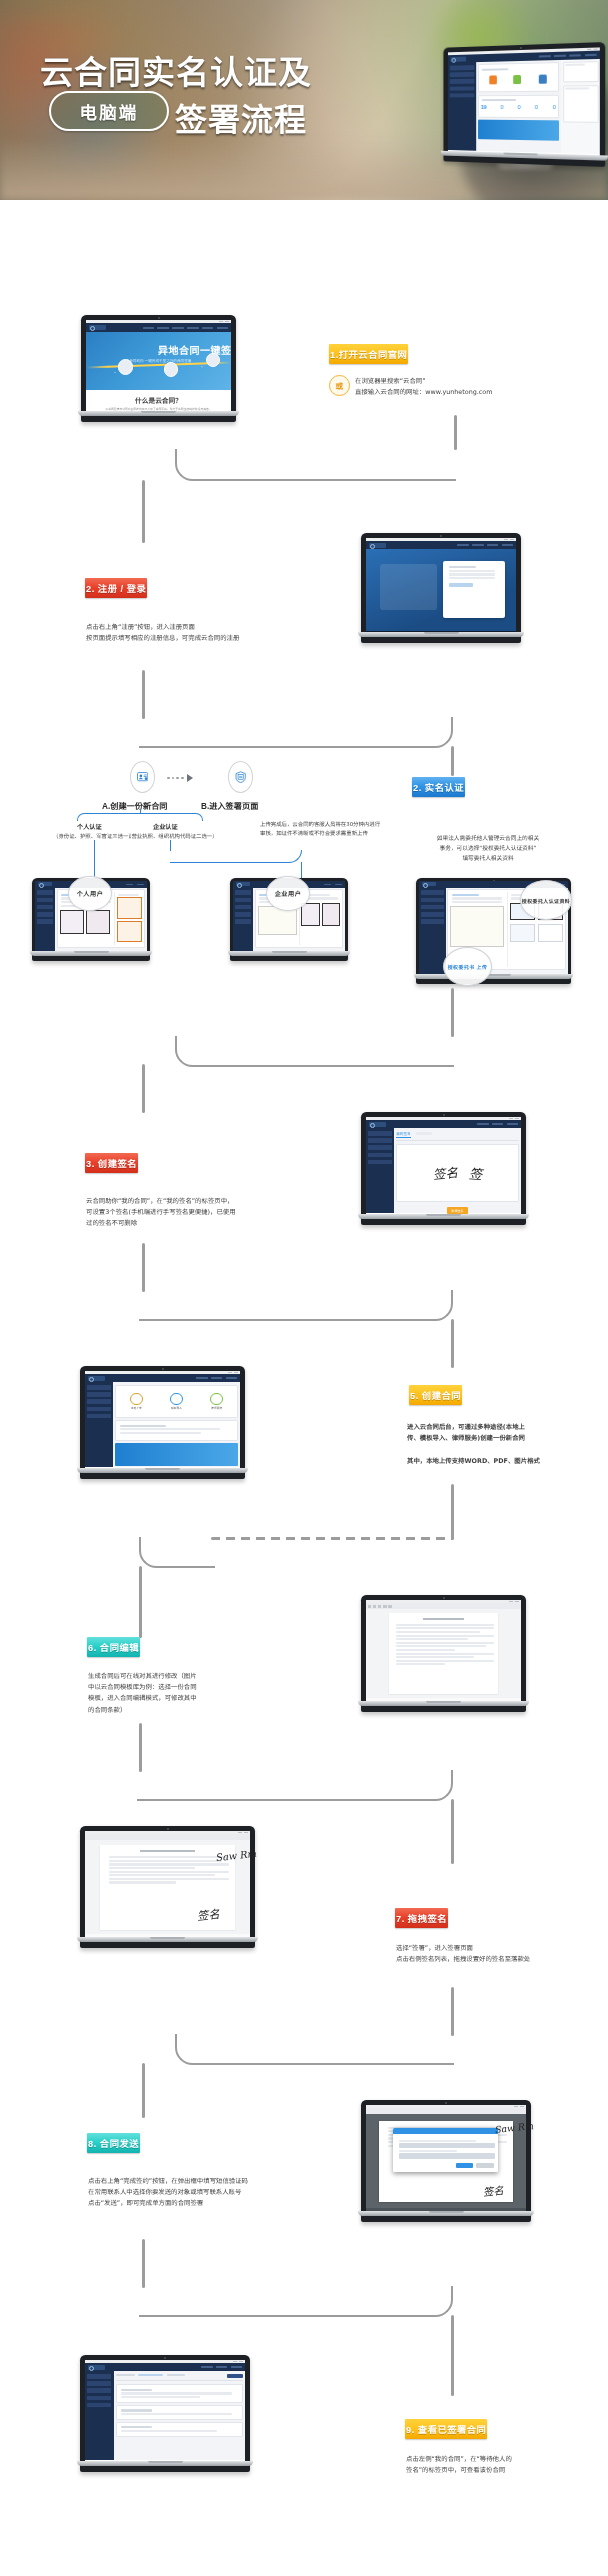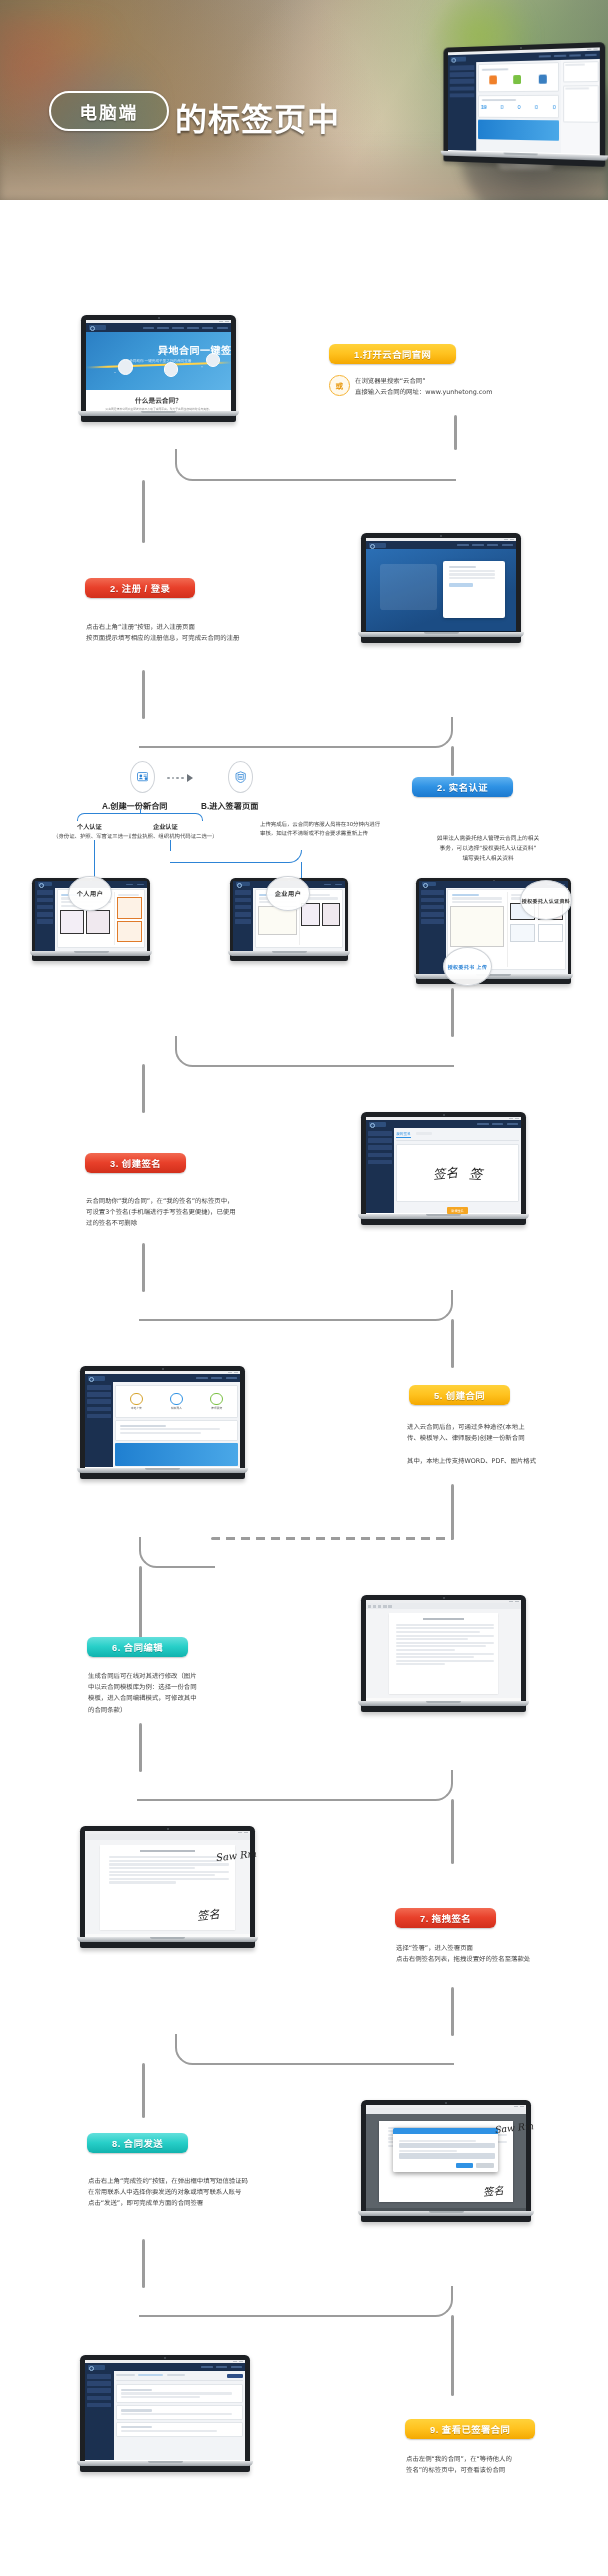--- a/index.html
+++ b/index.html
@@ -126,21 +126,21 @@
   .hdash{ position:absolute; height:2.6px; border-radius:1.5px;
           background:repeating-linear-gradient(90deg,#9c9c9c 0 8.8px, rgba(0,0,0,0) 8.8px 15px); }
 
   .bline{ position:absolute; background:#2d84d6; }
   .bcurve{ position:absolute; border:1px solid #2d84d6; background:transparent; }
   .bcurve.br{ border-left:none; border-top:none; border-radius:0 0 13.4px 0; }
 
   
   .pill{
     position:absolute; display:inline-flex; align-items:center; justify-content:center;
-    height:19.6px; padding:0 25px; border-radius:6px; color:#fff; font-weight:bold;
+    height:19.6px; padding:0 1px; border-radius:1px; color:#fff; font-weight:bold;
     font-size:9.3px; letter-spacing:0.5px; white-space:nowrap;
     box-shadow:0 1px 1.5px rgba(0,0,0,.22);
     text-shadow:0 0.5px 0.5px rgba(0,0,0,.22);
   }
   .pill.yellow{ background:linear-gradient(180deg,#ffd23b 0%,#ffc21f 48%,#f4a800 100%); }
   .pill.red{ background:linear-gradient(180deg,#f26a52 0%,#e8402a 48%,#d22f1b 100%); }
   .pill.blue{ background:linear-gradient(180deg,#5fb2f0 0%,#2f92e4 48%,#1b79cf 100%); }
   .pill.teal{ background:linear-gradient(180deg,#63e0dc 0%,#28cfc8 48%,#11b3ae 100%); }
 
   .desc{
@@ -258,22 +258,23 @@
             <div class="card" style="height:36px;">
                 <div class="ln" style="width:70%"></div>
               </div>
           </div>
         </div>
       </div>
       <div class="base"></div>
     </div>
   </div>
 
+  <div class="hero-title">云合同实名认证及</div>
   <div class="hero-badge">电脑端</div>
-  <div class="hero-title2">的标签页中</div>
+  <div class="hero-title2">签署流程</div>
 </div>
 
 <div class="laptop" style="left:81px; top:315px; width:155px;">
   <div class="lid">
     <div class="screen" style="height:91px;">
       <div class="yh-top">
           <i></i>
           <i></i>
         </div>
       <div class="yh-nav" style="height:9.3px;">
@@ -641,21 +642,21 @@
           </div>
           <div style="height:23px;border-radius:1px;background:linear-gradient(90deg,#1f7fd0,#4aa8e8);"></div>
         </div>
       </div>
     </div>
     <div class="base"></div>
   </div>
 </div>
 
 <div class="pill yellow" style="left:409px; top:1385px;">5. 创建合同</div>
-<div class="desc" style="left:407px; top:1422px; white-space:pre-line;">进入云合同后台，可通过多种途径(本地上
+<div class="desc" style="left:407px; top:1422px; white-space:pre-line;font-weight:bold;">进入云合同后台，可通过多种途径(本地上
 传、模板导入、律师服务)创建一份新合同
 
 其中，本地上传支持WORD、PDF、图片格式</div>
 
 <div class="vline" style="left:451px; top:1484px; height:56px;"></div>
 <div class="hdash" style="left:211px; top:1537px; width:242px;"></div>
 <div class="curve bl" style="left:139px; top:1537px; width:76px; height:31px;"></div>
 <div class="vline" style="left:139px; top:1566px; height:72px;"></div>
 
 <div class="pill teal" style="left:87px; top:1637px;">6. 合同编辑</div>

